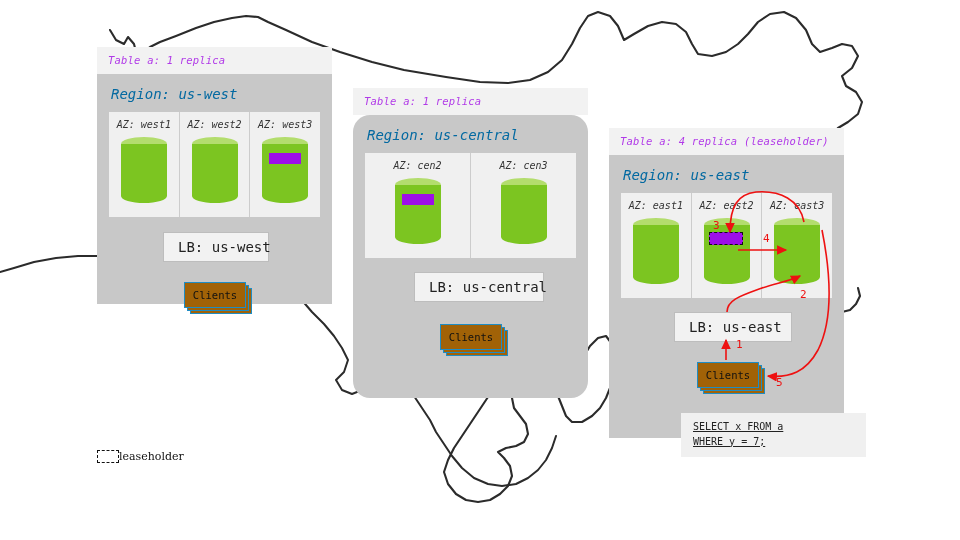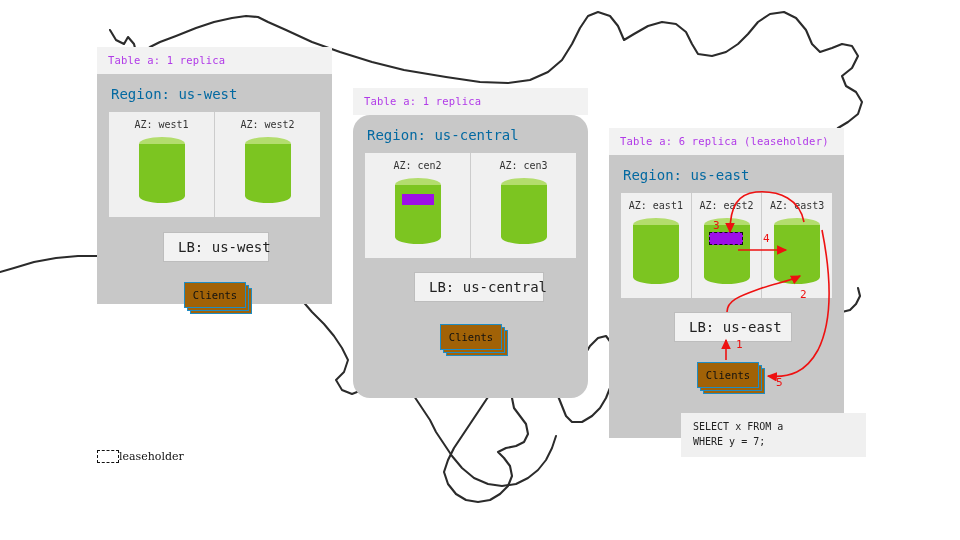--- a/index.html
+++ b/index.html
@@ -18,20 +18,21 @@
     position: absolute; left: 0; top: 0;
     width: 960px; height: 540px;
     z-index: 1;
     pointer-events: none;
   }
 
   
   .region-panel {
     position: absolute;
     z-index: 2;
+    font-style: italic;
   }
   .panel-header {
     background: #f2f2f2;
     padding: 7px 11px 8px 11px;
     font-size: 10.5px;
     color: #b13ae8;
     letter-spacing: 0.2px;
     white-space: nowrap;
   }
   .panel-body {
@@ -140,20 +141,21 @@
   
   .sql-box {
     position: absolute;
     background: #f0f0f0;
     font-size: 10px;
     color: #222222;
     line-height: 1.45;
     padding: 7px 10px 8px 12px;
     white-space: pre;
     z-index: 3;
+    text-decoration: underline;
   }
 
   
   .legend {
     position: absolute;
     display: flex;
     align-items: center;
     gap: 0;
     z-index: 3;
   }
@@ -236,20 +238,29 @@
           </div>
         </div>
         <div class="az-cell">
           <div class="az-label">AZ: west2</div>
           <div class="cyl">
             <div class="top"></div>
             <div class="bottom"></div>
             <div class="body"></div>
           </div>
         </div>
+        <div class="az-cell">
+          <div class="az-label">AZ: west3</div>
+          <div class="cyl">
+            <div class="top"></div>
+            <div class="bottom"></div>
+            <div class="body"></div>
+            <div class="replica"></div>
+          </div>
+        </div>
       </div>
     </div>
   </div>
   <div class="lb-box" style="left:163px; top:232px; width:76px;">LB: us-west</div>
   <div class="clients" style="left:184px; top:282px;">
     <div class="sheet s3"></div>
     <div class="sheet s2"></div>
     <div class="sheet s1">Clients</div>
   </div>
 
@@ -279,21 +290,21 @@
     </div>
   </div>
   <div class="lb-box" style="left:414px; top:272px; width:100px;">LB: us-central</div>
   <div class="clients" style="left:440px; top:324px;">
     <div class="sheet s3"></div>
     <div class="sheet s2"></div>
     <div class="sheet s1">Clients</div>
   </div>
 
   <div class="region-panel" style="left:609px; top:128px; width:235px;">
-    <div class="panel-header">Table a: 6 replica (leaseholder)</div>
+    <div class="panel-header">Table a: 4 replica (leaseholder)</div>
     <div class="panel-body" style="height:283px; box-sizing:border-box;">
       <div class="region-title">Region: us-east</div>
       <div class="az-row" style="height:105px;">
         <div class="az-cell">
           <div class="az-label">AZ: east1</div>
           <div class="cyl">
             <div class="top"></div>
             <div class="bottom"></div>
             <div class="body"></div>
           </div>

